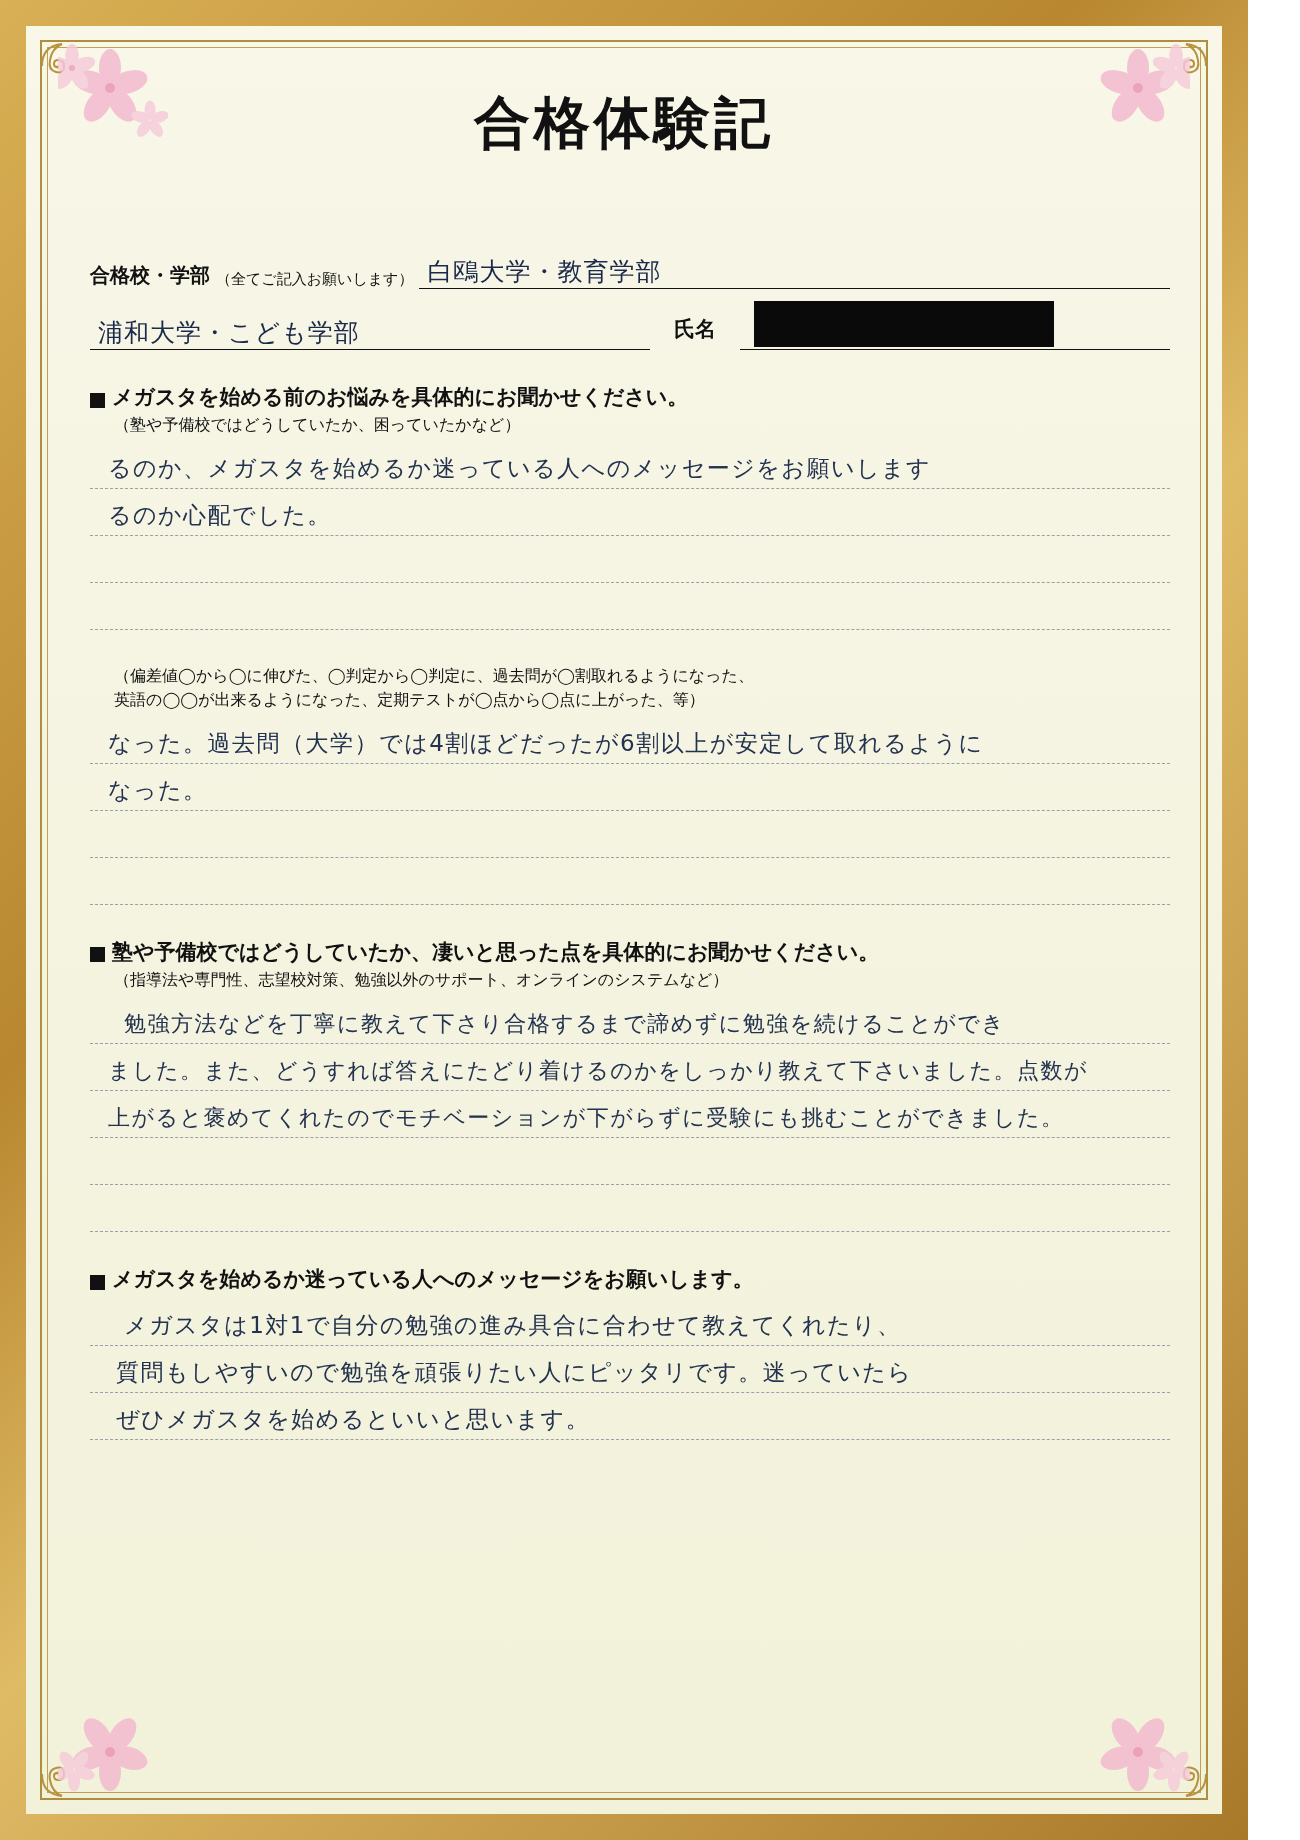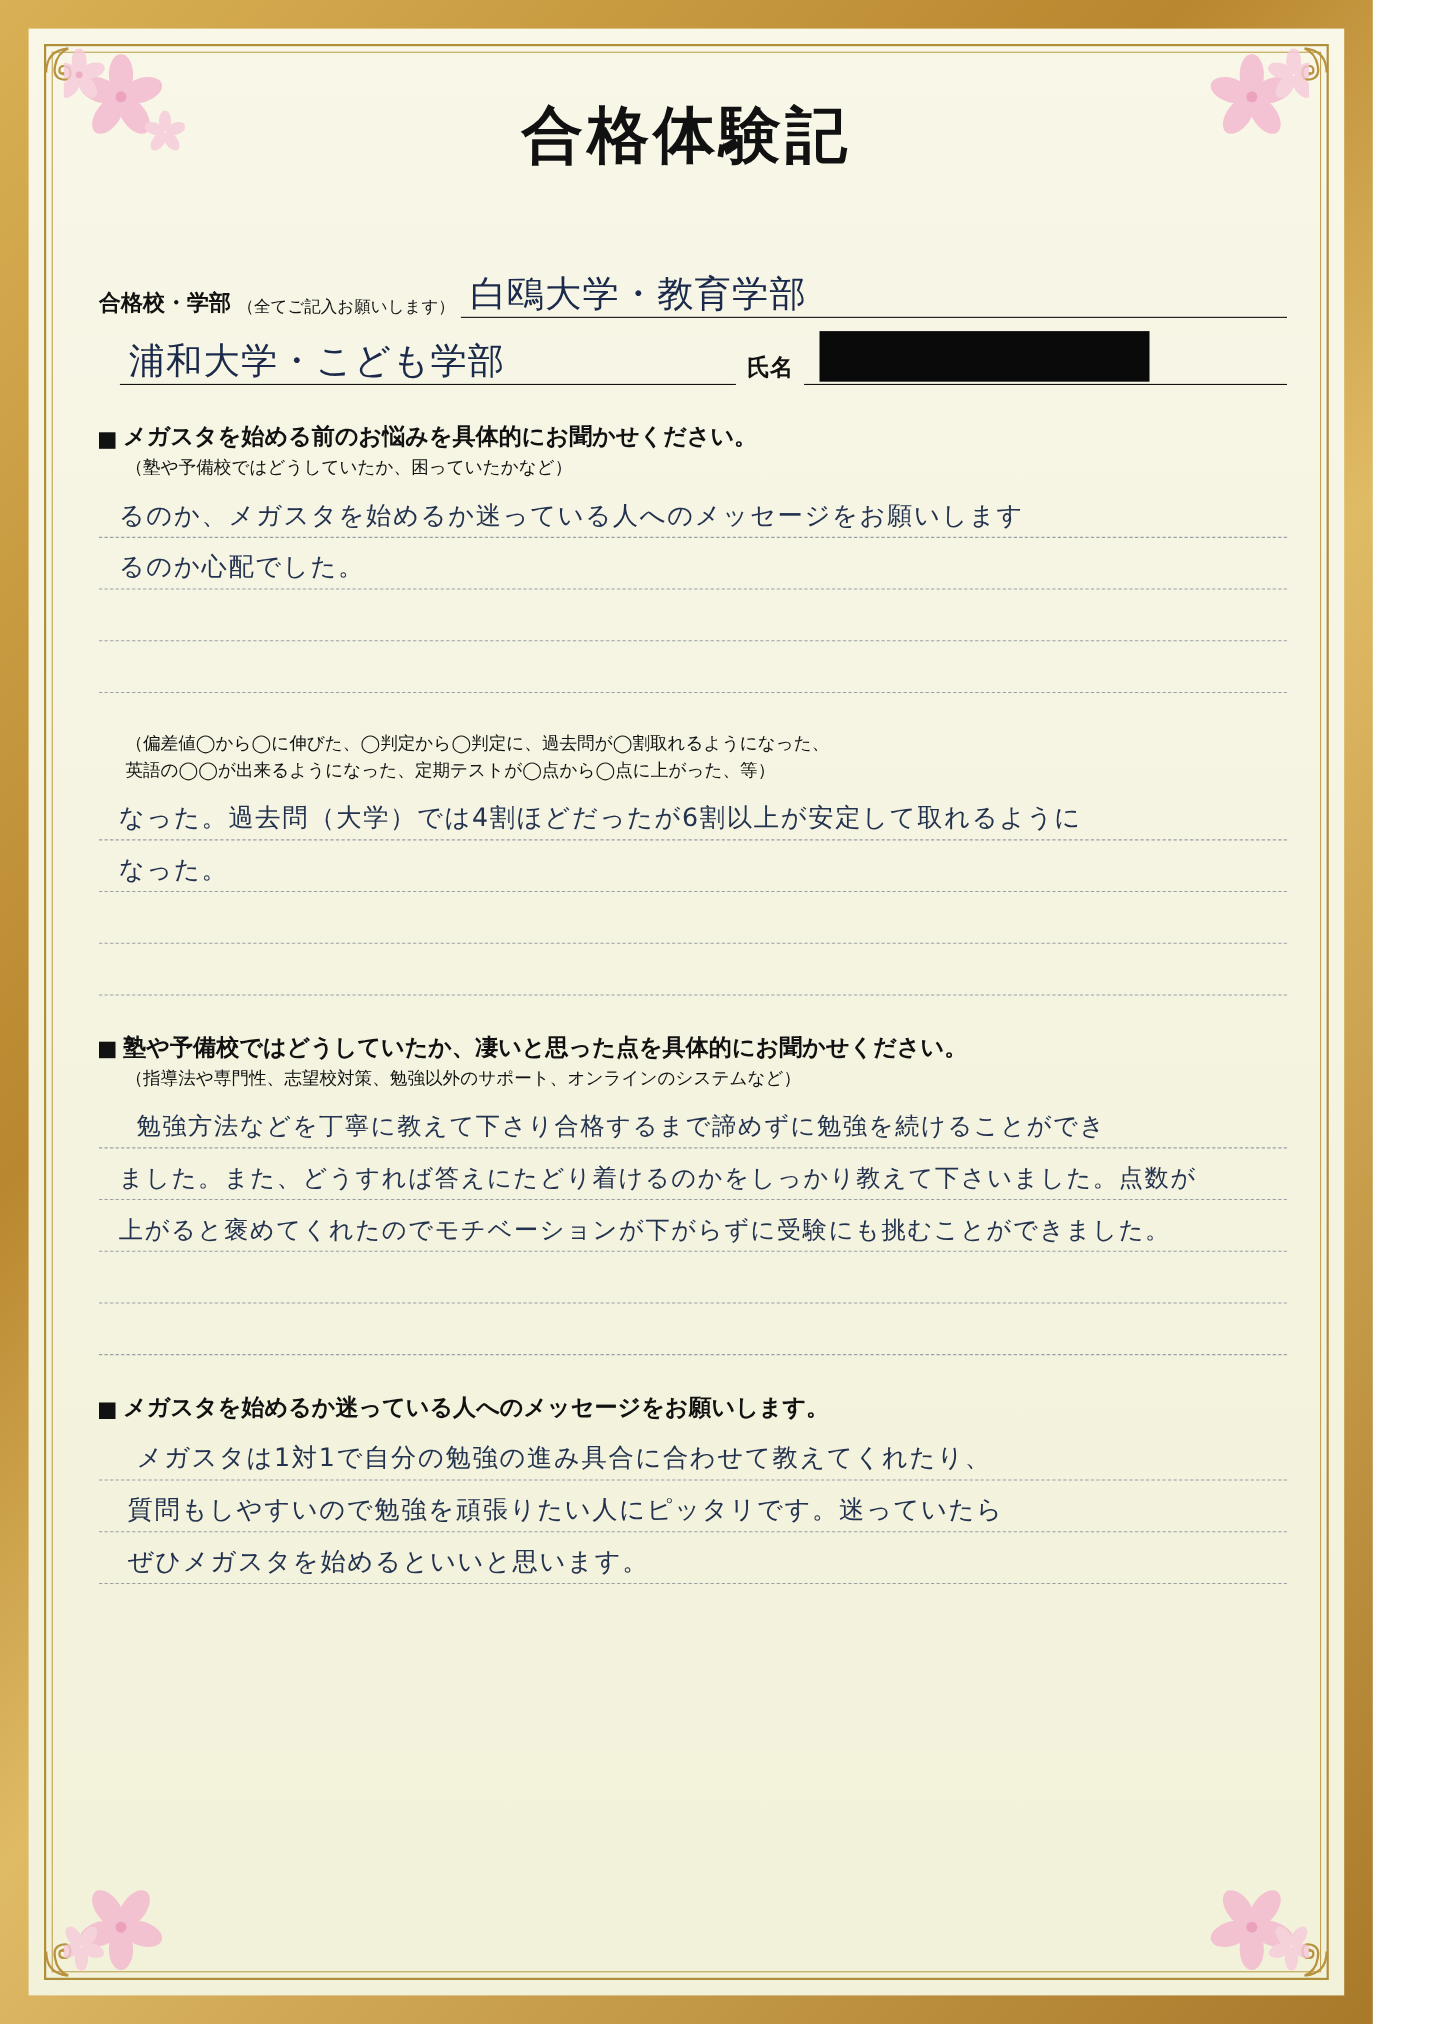--- a/index.html
+++ b/index.html
@@ -107,37 +107,36 @@
   }
   .fill-line {
     flex: 1;
     border-bottom: 1.6px solid #111;
     height: 30px;
     position: relative;
   }
   .hand {
     font-family: "DejaVu Sans", "Liberation Sans", sans-serif;
     color: #1b2a4a;
-    font-size: 33px;
+    font-size: 25px;
     letter-spacing: 1px;
     line-height: 1.1;
     white-space: nowrap;
   }
   .hand-in-line {
     position: absolute;
     bottom: 3px;
     left: 8px;
   }
 
   .row-second {
     display: flex;
-    align-items: flex-end;
-    gap: 10px;
+    align-items: flex-start;
+    gap: 24px;
     margin-top: 26px;
-    margin-left: 19px;
   }
   .school-line {
     width: 560px;
     border-bottom: 1.6px solid #111;
     height: 34px;
     position: relative;
   }
   .name-label {
     font-family: "DejaVu Sans", "Liberation Sans", sans-serif;
     font-weight: bold;

